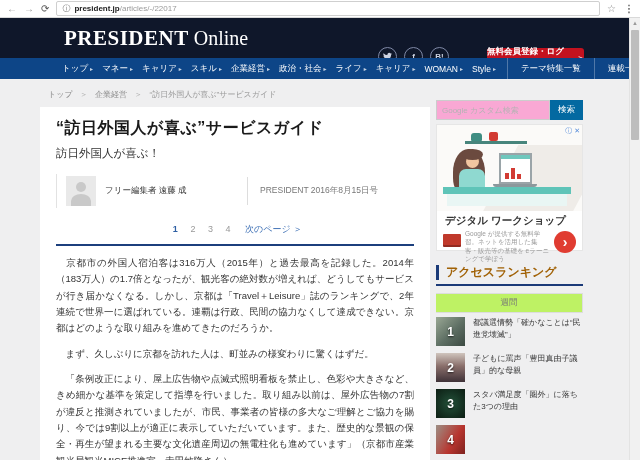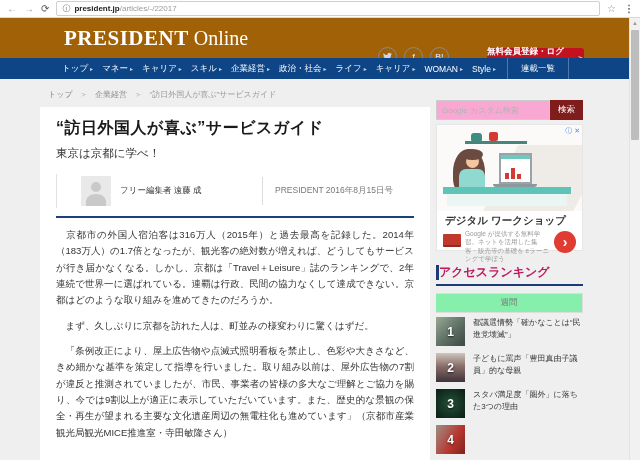--- a/index.html
+++ b/index.html
@@ -11,21 +11,21 @@
   .chrome .navic{color:#9a9a9a;font-size:10px;margin-left:7px;cursor:default;line-height:1;}
   .chrome .navic.refresh{color:#555;}
   .urlbox{flex:1;height:13px;margin:0 7px;border:1px solid #cfcfcf;border-radius:2px;background:#fff;display:flex;align-items:center;padding:0 5px;font-size:8px;}
   .urlbox .info{color:#777;font-size:8px;margin-right:4px;}
   .url-host{color:#222;font-weight:bold;}
   .url-path{color:#9a9a9a;}
   .chrome .star{color:#8a8a8a;font-size:10px;margin-right:8px;}
   .chrome .dots{color:#666;font-size:10px;margin-right:6px;font-weight:bold;}
 
   
-  .site-header{position:absolute;top:18px;left:0;width:629px;height:40px;background:#a16207;}
+  .site-header{position:absolute;top:18px;left:0;width:629px;height:40px;background:#0f172a;}
   .logo{position:absolute;left:64px;top:8px;color:#fff;font-family:"Liberation Serif",serif;cursor:pointer;white-space:nowrap;}
   .logo .lp{font-size:21px;font-weight:bold;letter-spacing:.5px;}
   .logo .lo{font-size:20px;font-weight:normal;margin-left:5px;}
   .social{position:absolute;left:378px;top:29px;display:flex;gap:7px;}
   .soc{width:19px;height:19px;border:1px solid #7f89a6;border-radius:50%;display:flex;align-items:center;justify-content:center;color:#cdd3e2;font-size:8px;font-weight:bold;cursor:pointer;box-sizing:border-box;}
   .login-btn{position:absolute;left:487px;top:30px;width:97px;height:19px;background:#c3121f;border-radius:3px;color:#fff;font-size:8.5px;font-weight:bold;display:flex;align-items:center;justify-content:center;gap:5px;cursor:pointer;box-shadow:0 1px 0 #8d0d16;}
   .login-btn .chev{font-size:7px;}
 
   
   .nav-bar{position:absolute;top:58px;left:0;width:629px;height:21px;background:#0d4587;display:flex;align-items:center;padding-left:62px;box-sizing:border-box;color:#fff;font-size:8.5px;white-space:nowrap;}
@@ -40,40 +40,40 @@
   .breadcrumb .bc-link{color:#8a8a8a;cursor:pointer;}
   .breadcrumb .sep{margin:0 5px;color:#aaa;}
 
   
   .article-card{position:absolute;left:40px;top:107px;width:390px;height:353px;background:#fff;padding:11px 16px;box-sizing:border-box;overflow:hidden;}
   .a-title{font-size:16px;font-weight:bold;color:#1a1a1a;letter-spacing:.5px;}
   .a-sub{margin-top:7px;font-size:11.5px;color:#333;}
   .a-meta{margin-top:6px;font-size:8.5px;}
   .a-cat{color:#3b6eb4;cursor:pointer;}
   .a-date{color:#999;margin-left:10px;}
-  .author-row{margin-top:13px;display:flex;align-items:center;border-left:1px solid #e2e2e2;padding-left:24px;height:34px;}
+  .author-row{margin-top:13px;display:flex;align-items:center;border-left:1px solid #e2e2e2;padding-left:9px;height:34px;}
   .avatar{width:30px;height:30px;background:#e9e9e9;position:relative;overflow:hidden;flex:none;}
   .avatar .head{position:absolute;left:10px;top:6px;width:10px;height:10px;border-radius:50%;background:#c9c9c9;}
   .avatar .shoulders{position:absolute;left:5px;top:18px;width:20px;height:14px;border-radius:50% 50% 0 0;background:#c9c9c9;}
   .author-name{font-size:8.5px;color:#333;margin-left:9px;width:130px;}
   .vdiv{width:1px;height:28px;background:#ddd;margin:0 12px;}
   .a-source{font-size:8.5px;color:#777;}
   .pagination{margin-top:15px;text-align:center;font-size:9px;color:#999;}
   .pg{margin:0 5px;cursor:pointer;}
   .pg.cur{color:#2e5fa3;font-weight:bold;cursor:default;}
   .pg-next{color:#3b6eb4;margin-left:7px;cursor:pointer;}
   .blue-divider{margin-top:8px;height:2px;background:#1c3f7d;}
   .body-text{margin-top:9px;font-size:9.5px;line-height:1.72;color:#333;text-align:justify;}
   .body-text p{margin:0 0 9px 0;}
 
   
   .search-row{position:absolute;left:436px;top:100px;width:147px;height:20px;display:flex;}
   .search-input{flex:1;min-width:0;border:1px solid #ccc;background:#f9a8d4;font-size:8px;padding:0 5px;color:#333;outline:none;font-family:"Liberation Sans",sans-serif;}
   .search-input::placeholder{color:#b3b3b3;}
-  .search-btn{width:33px;background:#7f1d1d;color:#fff;font-size:8.5px;border:none;cursor:pointer;font-family:"Liberation Sans",sans-serif;}
+  .search-btn{width:33px;background:#0369a1;color:#fff;font-size:8.5px;border:none;cursor:pointer;font-family:"Liberation Sans",sans-serif;}
 
   .ad{position:absolute;left:436px;top:124px;width:147px;height:127px;background:#fff;border:1px solid #e6e6e6;box-sizing:border-box;cursor:pointer;}
   .adchoice{position:absolute;right:2px;top:1px;font-size:7px;color:#5a8edb;z-index:5;}
   .adchoice span{margin-left:2px;}
   .ill{position:relative;height:86px;background:#fbfaf8;overflow:hidden;}
   .ill .shadow{position:absolute;left:60px;top:20px;width:90px;height:80px;background:#efece8;transform:skewX(-28deg);}
   .ill .shelf{position:absolute;left:28px;top:16px;width:62px;height:3px;background:#47857c;}
   .ill .spool{position:absolute;left:52px;top:7px;width:9px;height:9px;background:#d23b33;border-radius:2px;}
   .ill .pot{position:absolute;left:34px;top:8px;width:11px;height:8px;background:#3f8d82;border-radius:3px 3px 1px 1px;}
   .ill .hair-back{position:absolute;left:16px;top:24px;width:32px;height:48px;border-radius:48% 48% 40% 40%;background:#6b4a3f;}
@@ -87,25 +87,25 @@
   .ill .lap-base{position:absolute;left:56px;top:59px;width:44px;height:3px;background:#8c989c;border-radius:0 0 3px 3px;}
   .ill .desk{position:absolute;left:6px;top:62px;width:128px;height:7px;background:#5fc4b8;}
   .ill .desk2{position:absolute;left:10px;top:69px;width:120px;height:12px;background:#e9f6f4;}
   .ad-title{font-size:10.5px;font-weight:bold;color:#333;margin:3px 8px 2px 8px;}
   .ad-bottom{display:flex;align-items:flex-start;margin:1px 6px 0 6px;}
   .ad-logo{width:18px;height:11px;background:#c0392b;border-radius:1px;margin-top:4px;flex:none;box-shadow:0 2px 0 #922b21;}
   .ad-desc{font-size:6.5px;color:#9a9a9a;line-height:1.3;margin:0 4px;flex:1;}
   .ad-cta{width:22px;height:22px;border-radius:50%;background:#e03c31;color:#fff;display:flex;align-items:center;justify-content:center;font-size:14px;font-weight:bold;flex:none;margin-top:1px;}
 
   .rank-header{position:absolute;left:436px;top:265px;width:147px;box-sizing:border-box;border-bottom:2px solid #1b3a78;padding-bottom:4px;}
-  .rank-header .bar-title{border-left:3px solid #1b3a78;font-size:12px;font-weight:bold;color:#be185d;line-height:15px;}
+  .rank-header .bar-title{border-left:3px solid #1b3a78;padding-left:7px;font-size:12px;font-weight:bold;color:#a16207;line-height:15px;}
   .rank-tabs{position:absolute;left:436px;top:293px;width:147px;height:20px;display:flex;}
   .rtab{flex:1;display:flex;align-items:center;justify-content:center;font-size:8.5px;cursor:pointer;box-sizing:border-box;}
   .rtab.active{background:#1b3a78;color:#fff;font-weight:bold;}
-  .rtab.inactive{background:#86efac;color:#777;border:1px solid #ddd;border-left:none;}
+  .rtab.inactive{background:#bef264;color:#777;border:1px solid #ddd;border-left:none;}
   .rank-list{position:absolute;left:436px;top:317px;width:147px;}
   .rk-item{display:flex;margin-bottom:7px;cursor:pointer;}
   .rk-thumb{width:29px;height:29px;flex:none;position:relative;}
   .rk-num{position:absolute;left:0;top:0;right:0;bottom:0;display:flex;align-items:center;justify-content:center;color:#fff;font-size:12px;font-weight:bold;text-shadow:0 1px 2px rgba(0,0,0,.7);}
   .rk-title{font-size:8px;color:#333;line-height:1.45;margin-left:8px;}
   .th1{background:linear-gradient(135deg,#9aa895 0%,#5d6e63 55%,#3c4a42 100%);}
   .th2{background:linear-gradient(180deg,#cfc4bd 0%,#8a6f6b 45%,#3f3238 100%);}
   .th3{background:radial-gradient(circle at 50% 50%,#24523a 0%,#163424 55%,#0c1d13 100%);}
   .th4{background:linear-gradient(120deg,#9c8f85 0%,#b8352f 60%,#7e221e 100%);}
 
@@ -186,44 +186,52 @@
       </span>
     <span class="nav-item">
         <span>WOMAN</span>
         <span class="ar">▸</span>
       </span>
     <span class="nav-item">
         <span>Style</span>
         <span class="ar">▸</span>
       </span>
     <span class="nav-sep-group">
+      <span class="nav-link">テーマ特集一覧</span>
       <span class="nav-link">連載一覧</span>
 
     </span>
   </div>
 
   <div class="breadcrumb">
     <span class="bc-link">トップ</span>
     <span class="sep">＞</span>
     <span class="bc-link">企業経営</span>
     <span class="sep">＞</span>
     <span>“訪日外国人が喜ぶ”サービスガイド</span>
   </div>
 
   <div class="article-card">
     <div class="a-title">“訪日外国人が喜ぶ”サービスガイド</div>
-    <div class="a-sub">東京は京都に学べ！</div>
+    <div class="a-sub">訪日外国人が喜ぶ！</div>
     <div class="author-row">
       <div class="avatar">
         <div class="head"></div>
         <div class="shoulders"></div>
       </div>
       <div class="author-name">フリー編集者 遠藤 成</div>
       <div class="vdiv"></div>
       <div class="a-source">PRESIDENT 2016年8月15日号</div>
+    </div>
+    <div class="pagination">
+      <span class="pg cur">1</span>
+      <span class="pg">2</span>
+      <span class="pg">3</span>
+      <span class="pg">4</span>
+      <span class="pg-next"><span>次のページ</span> <span>＞</span></span>
     </div>
     <div class="blue-divider"></div>
     <div class="body-text">
       <p>　京都市の外国人宿泊客は316万人（2015年）と過去最高を記録した。2014年（183万人）の1.7倍となったが、観光客の絶対数が増えれば、どうしてもサービスが行き届かなくなる。しかし、京都は「Travel＋Leisure」誌のランキングで、2年連続で世界一に選ばれている。連覇は行政、民間の協力なくして達成できない。京都はどのような取り組みを進めてきたのだろうか。</p>
       <p>　まず、久しぶりに京都を訪れた人は、町並みの様変わりに驚くはずだ。</p>
       <p>　「条例改正により、屋上広告物や点滅式照明看板を禁止し、色彩や大きさなど、きめ細かな基準を策定して指導を行いました。取り組み以前は、屋外広告物の7割が違反と推測されていましたが、市民、事業者の皆様の多大なご理解とご協力を賜り、今では9割以上が適正に表示していただいています。また、歴史的な景観の保全・再生が望まれる主要な文化遺産周辺の無電柱化も進めています」（京都市産業観光局観光MICE推進室・寺田敏隆さん）</p>
 
     </div>
   </div>
 

